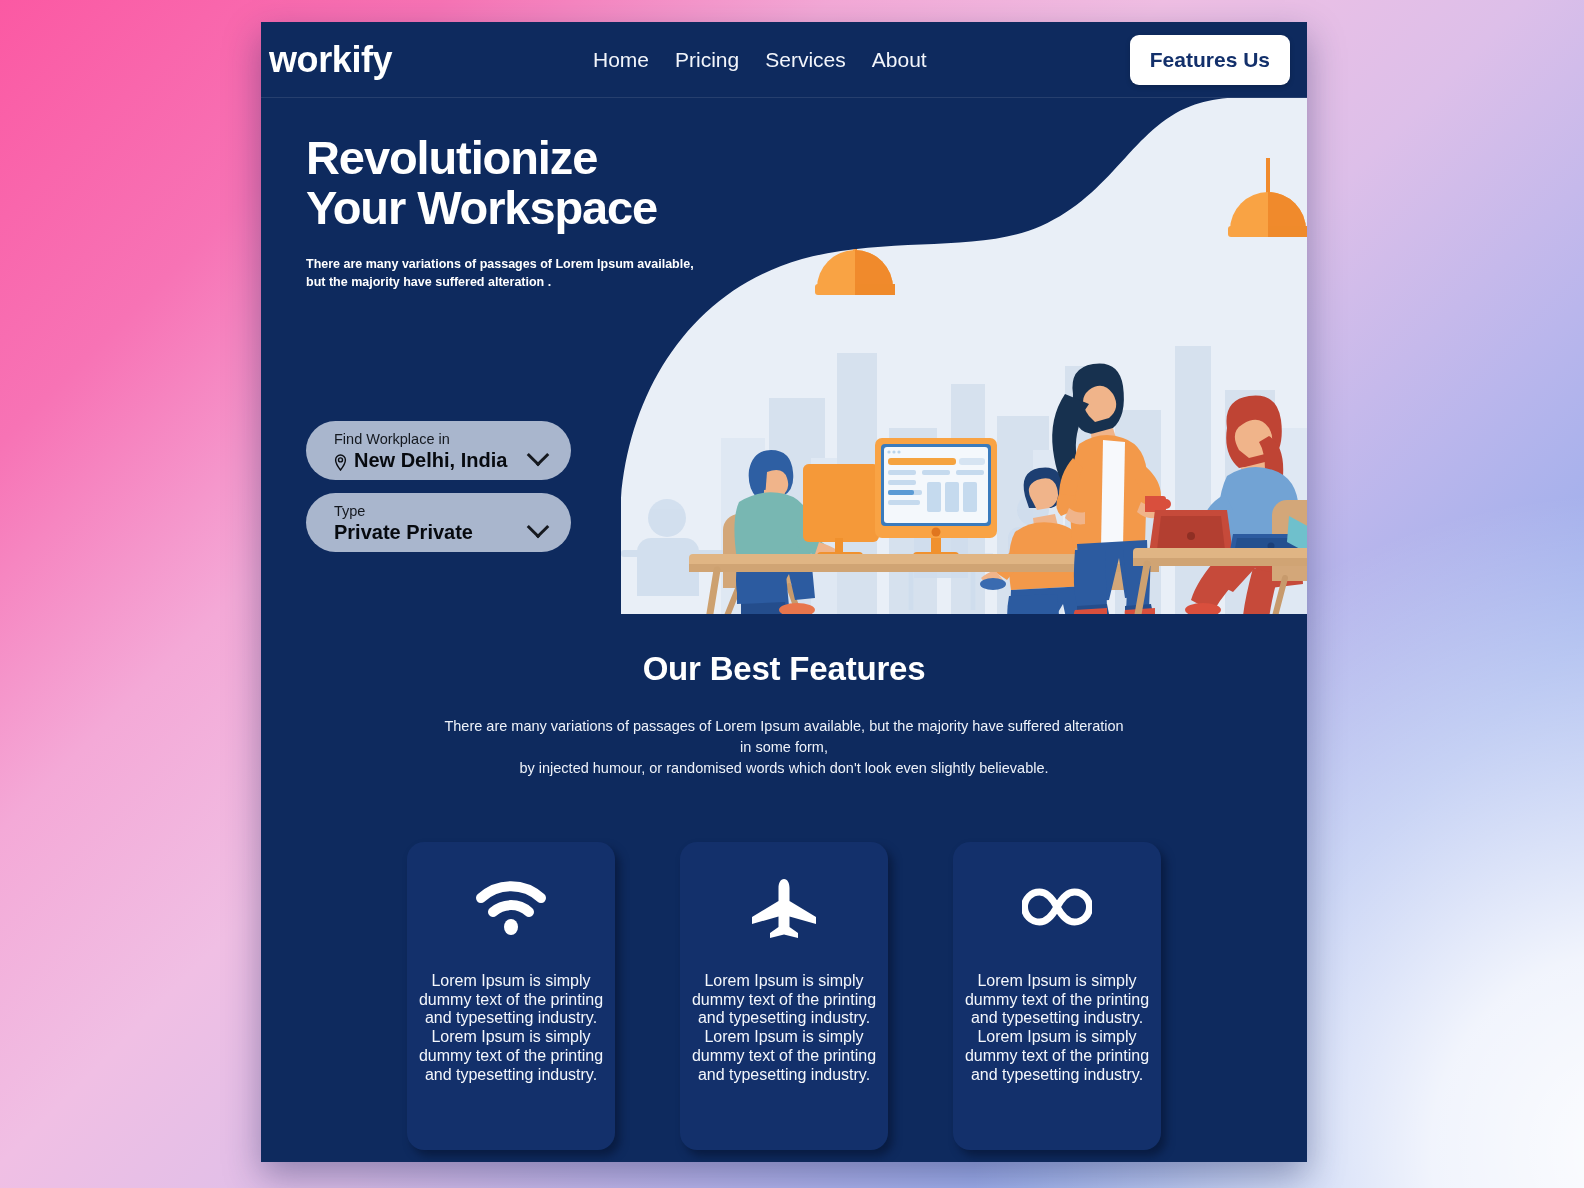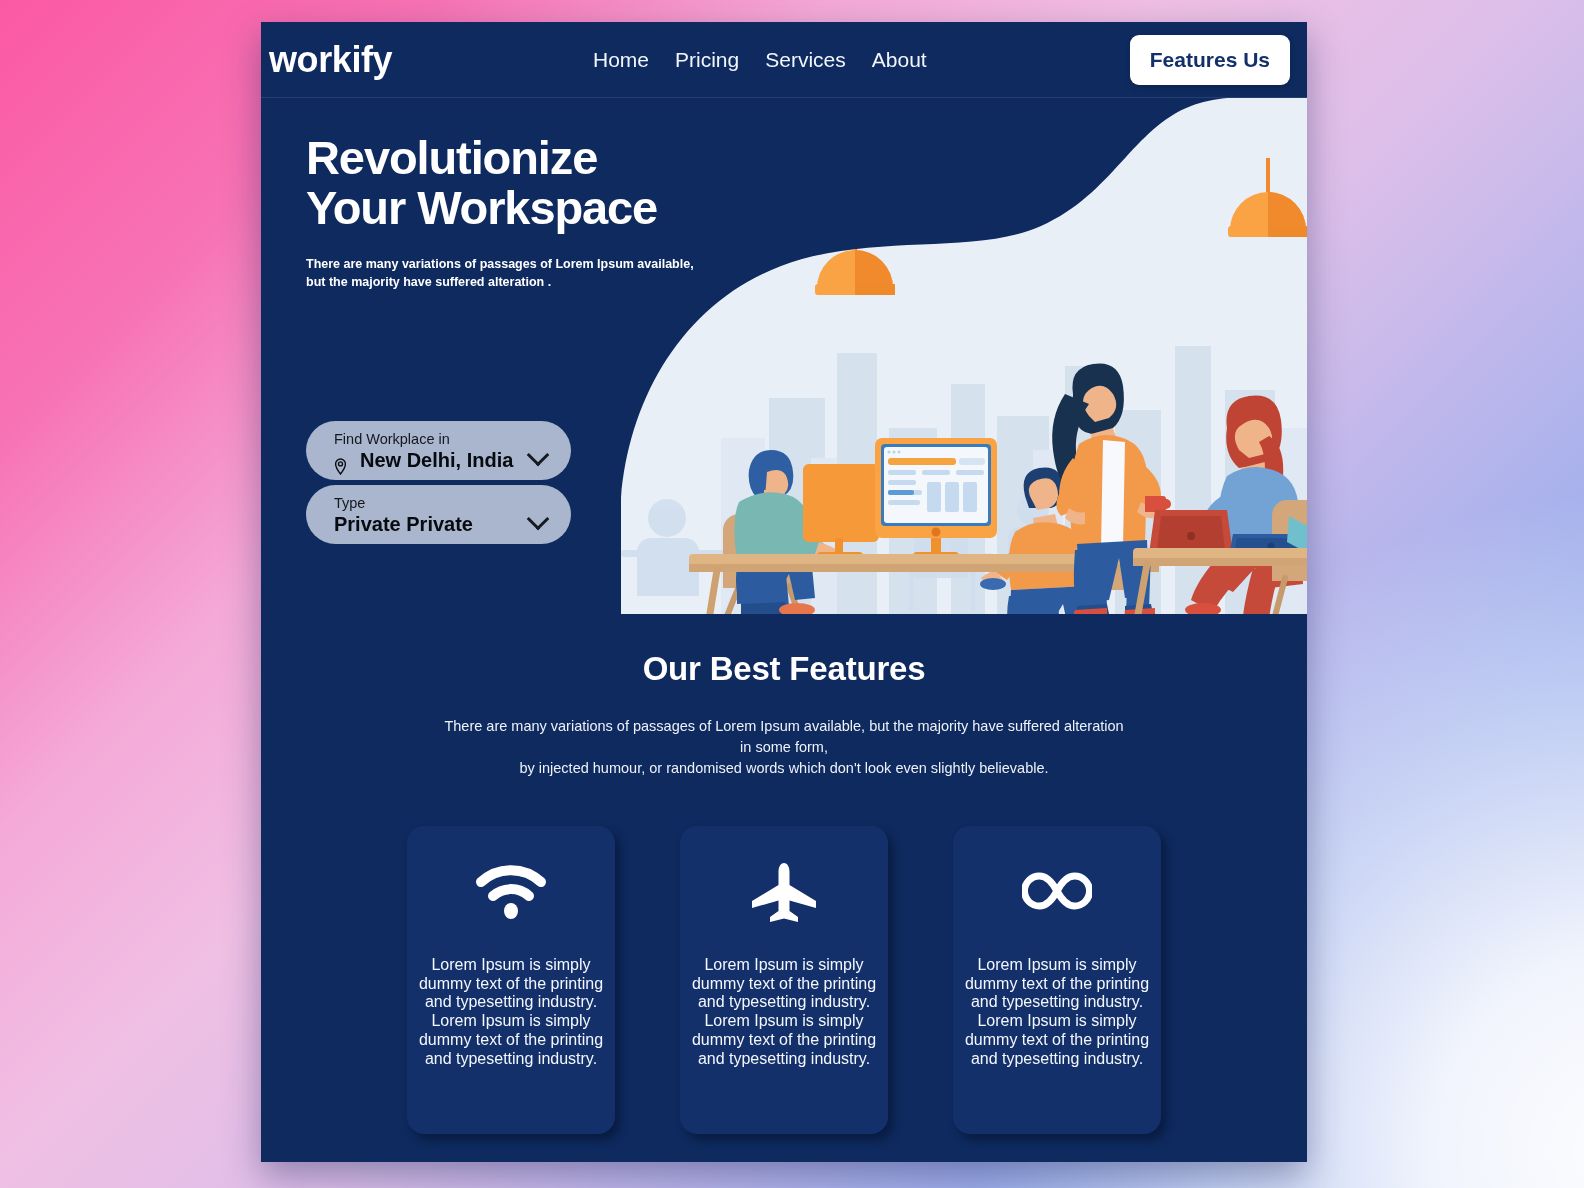--- a/index.html
+++ b/index.html
@@ -68,26 +68,26 @@
   .hero-sub {
     margin-top:22px; color:#ffffff;
     font-size:12.5px; font-weight:bold; line-height:1.45; white-space:pre-line;
   }
 
   .select-wrap { position:absolute; left:45px; top:323px; width:265px; }
   .select-box {
     position:relative;
     background:#a9b6cd; border-radius:34px;
     height:59px; padding:9px 48px 0 28px;
-    margin-bottom:5px; cursor:pointer;
+    margin-bottom:13px; cursor:pointer;
   }
   .select-label { font-size:14.5px; color:#14181f; line-height:1.25; }
   .select-value {
     font-size:20px; color:#070a0f; font-weight:bold;
-    line-height:1.25; display:flex; align-items:flex-end; gap:13px;
+    line-height:1.25; display:flex; align-items:center; gap:7px;
   }
   .chev {
     position:absolute; right:25px; top:50%;
     width:16px; height:16px; margin-top:-4px;
     border-right:3.5px solid #16191f; border-bottom:3.5px solid #16191f;
     transform:rotate(45deg);
   }
   .pin-icon { display:inline-block; width:13px; height:17px; flex:0 0 auto; }
 
   .search-btn {
@@ -118,20 +118,21 @@
     margin-top:47px;
     display:flex; justify-content:center; gap:65px;
   }
   .card {
     width:208px; height:308px;
     background:#13306b;
     border-radius:17px;
     box-shadow:5px 6px 9px rgba(6,18,44,0.58);
     display:flex; flex-direction:column; align-items:center;
     padding-top:34px;
+    margin-top:16px;
   }
   .card-icon { width:70px; height:62px; display:block; }
   .card-text {
     margin-top:34px; width:196px; text-align:center;
     color:#f4f7fc; font-size:16px; line-height:1.17;
   }
 </style>
 </head>
 <body>
 

